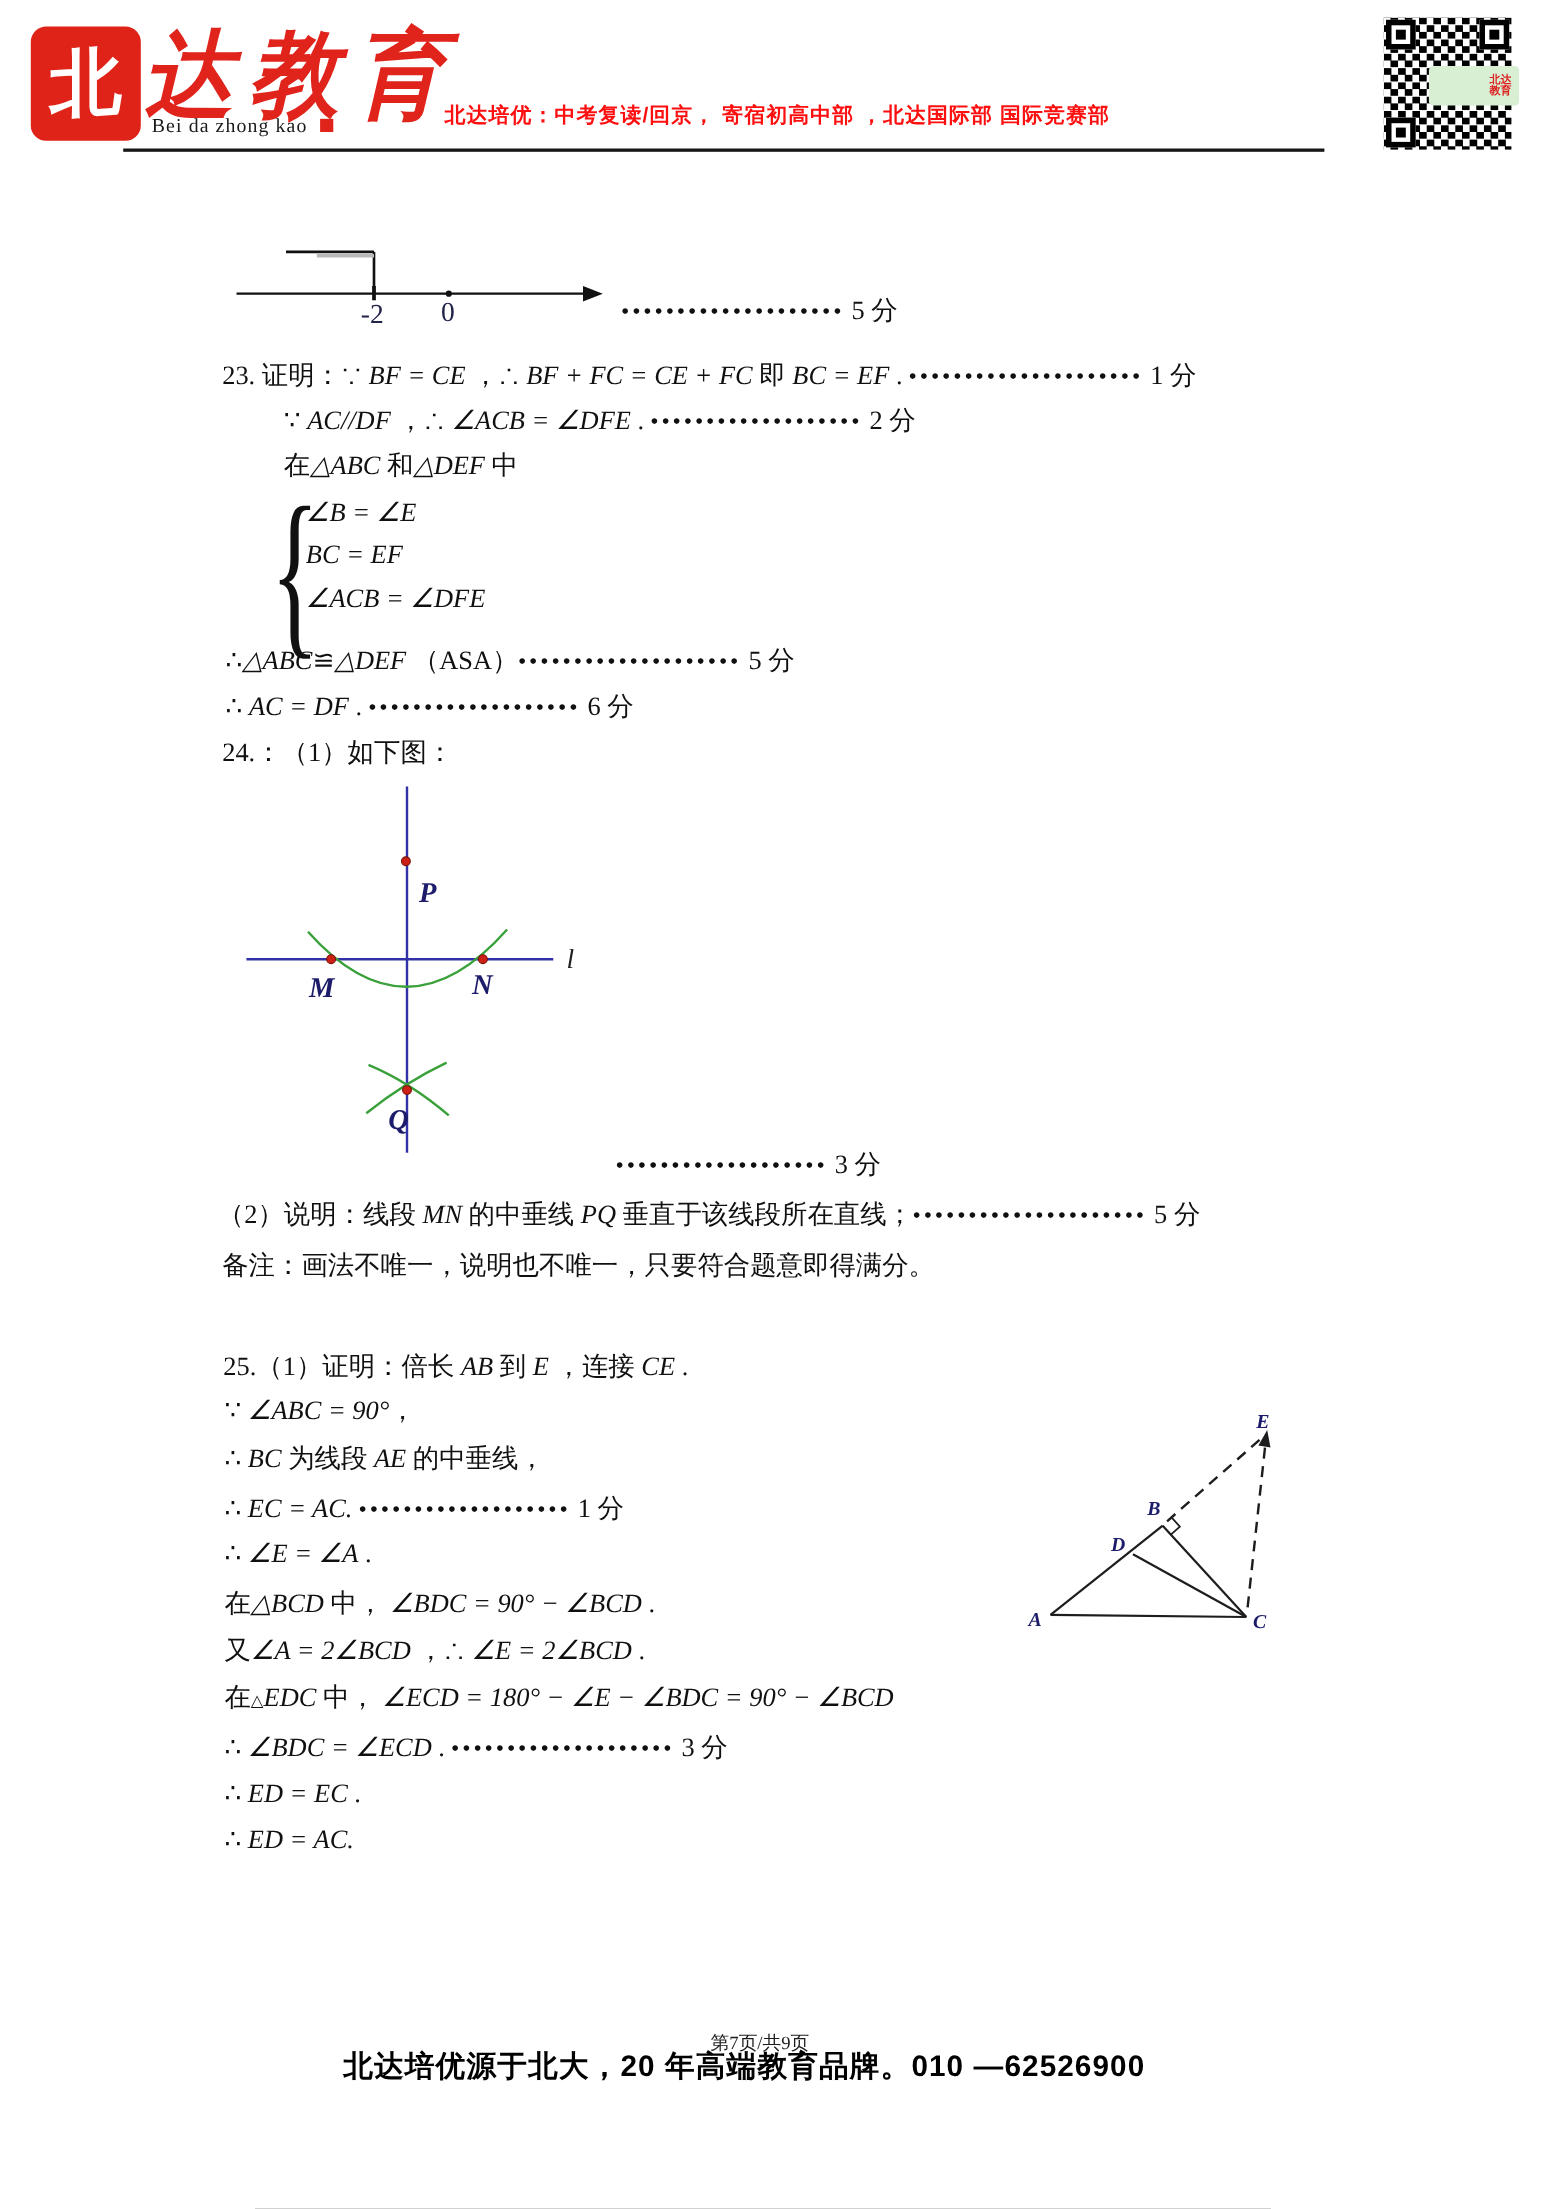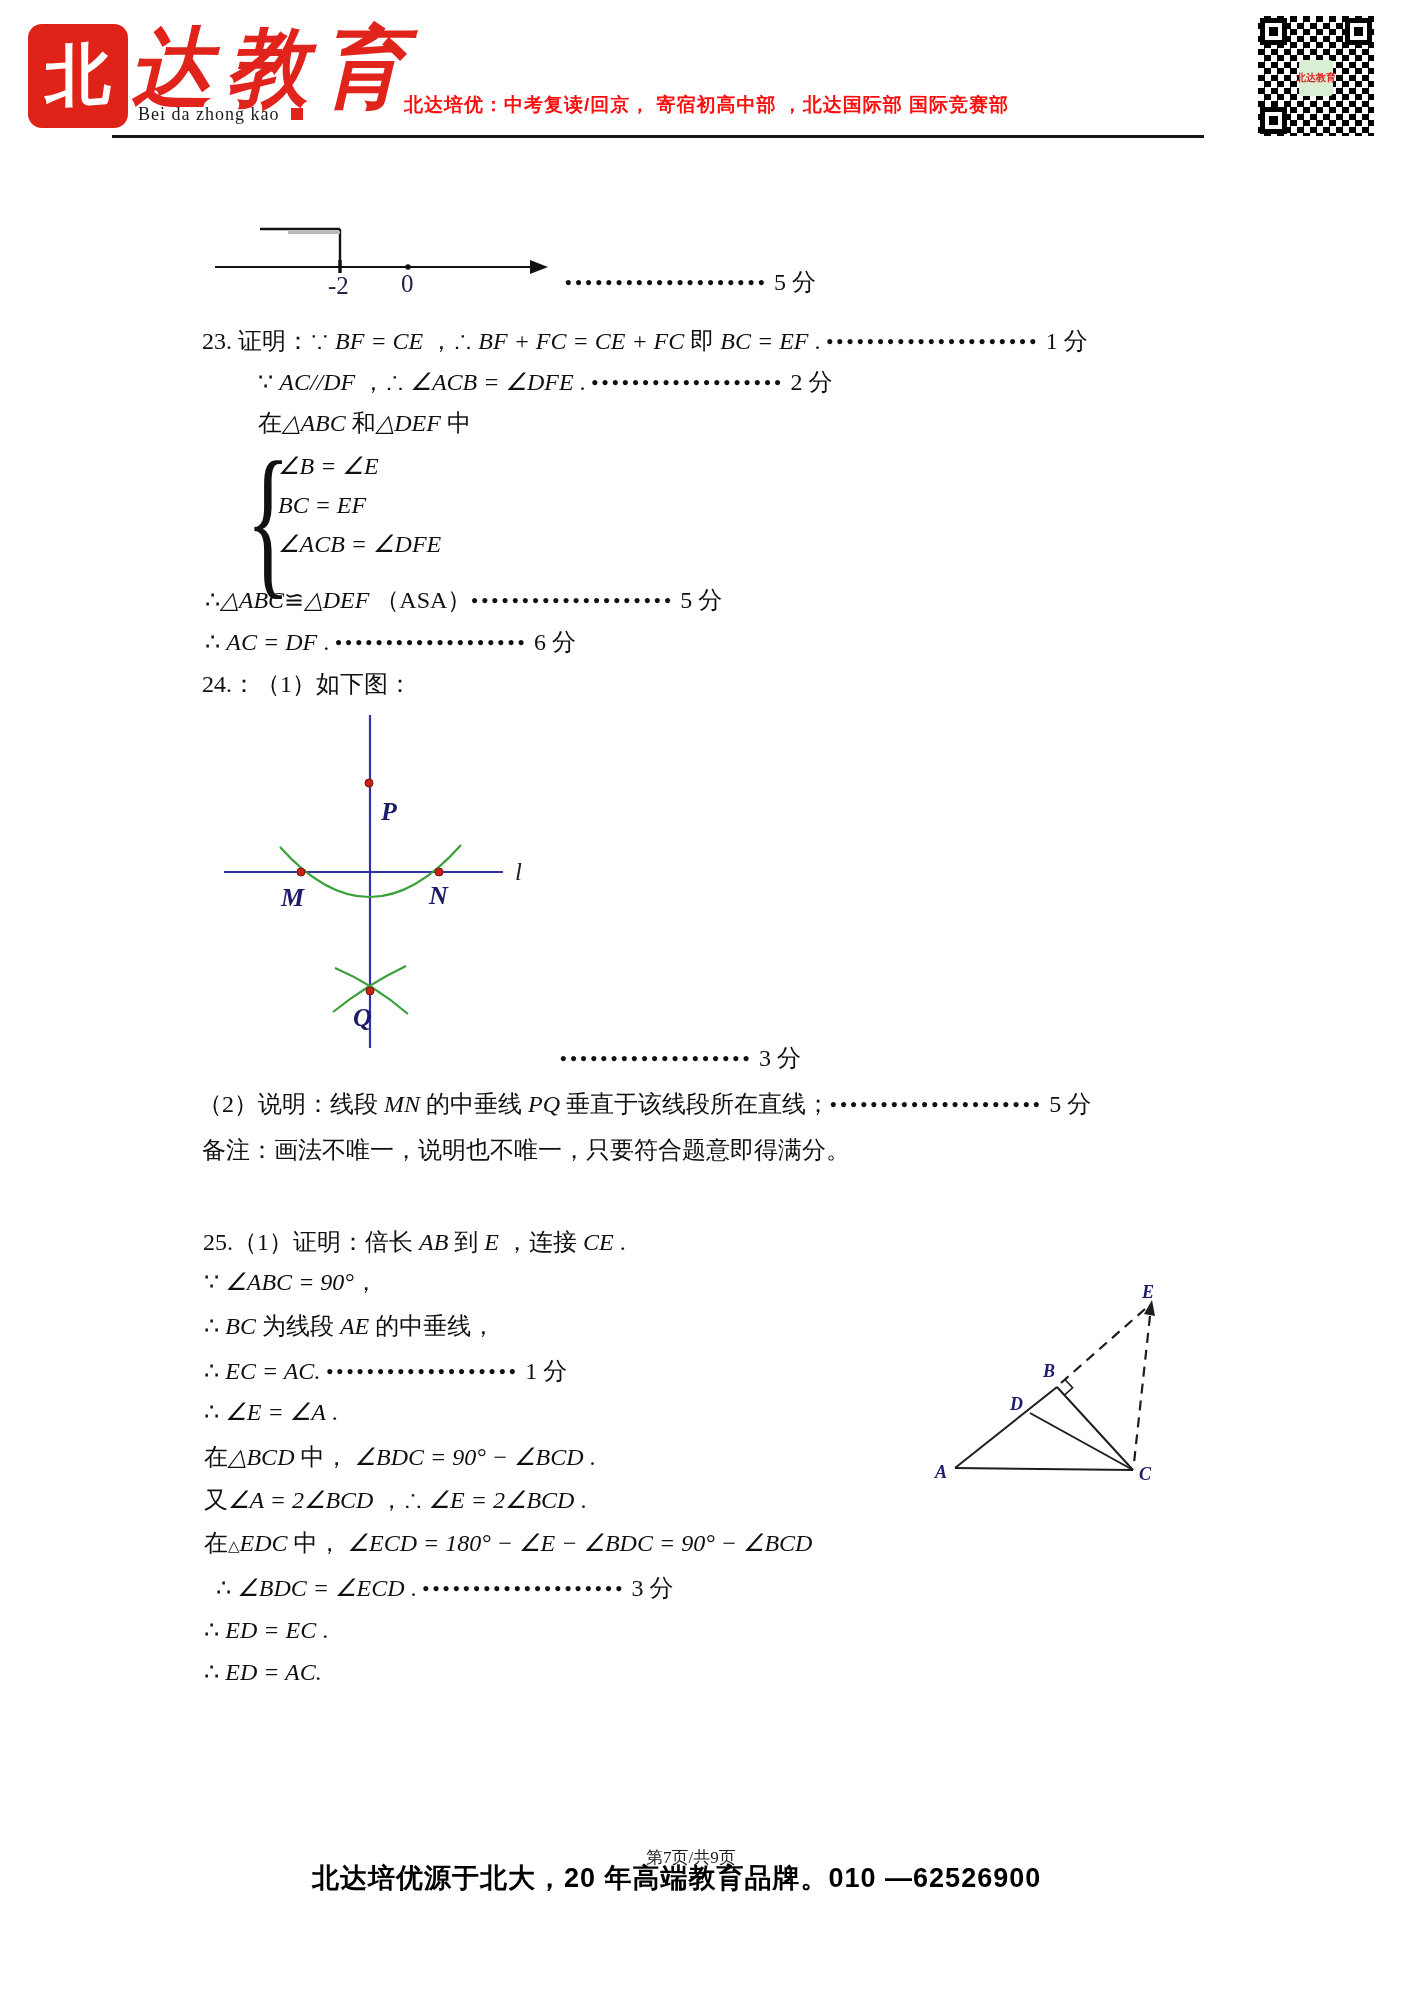--- a/index.html
+++ b/index.html
@@ -18,21 +18,21 @@
         font-family:"Liberation Sans",sans-serif;letter-spacing:1px;white-space:nowrap;}
   .hrule{position:absolute;left:112px;top:135px;width:1092px;height:3px;background:#161616;}
   
   .qr{position:absolute;left:1258px;top:16px;width:116px;height:120px;
       background:conic-gradient(#000 90deg,#fff 90deg 180deg,#000 180deg 270deg,#fff 270deg);
       background-size:13px 13px;}
   .qr .finder{position:absolute;width:27px;height:27px;border:5px solid #000;background:#fff;box-sizing:border-box;}
   .qr .finder i{position:absolute;left:4px;top:4px;width:9px;height:9px;background:#000;display:block;}
   .qr .f-tl{left:2px;top:2px}.qr .f-tr{right:2px;top:2px}.qr .f-bl{left:2px;bottom:2px}
   .qr .badge{position:absolute;left:41px;top:44px;width:34px;height:36px;background:#d8efd4;border-radius:4px;
-      display:flex;flex-direction:row;align-items:center;justify-content:center;line-height:1.05;}
+      display:flex;flex-direction:column;align-items:center;justify-content:center;line-height:1.05;padding-left:48px;}
   .qr .badge span{color:#d22;font-size:10px;font-weight:bold;white-space:nowrap;}
   
   .line{position:absolute;white-space:nowrap;font-size:24px;color:#101010;}
   .seg-c{font-family:"Liberation Serif",serif;}
   .seg-m{font-family:"Liberation Serif",serif;font-style:italic;}
   .seg-d{font-weight:bold;letter-spacing:3.5px;font-size:19px;vertical-align:1px;}
   .seg-t{font-size:15px;}
   .brace{position:absolute;left:246px;top:436px;font-size:168px;font-weight:400;color:#111;
          transform:scaleX(.55);transform-origin:left top;line-height:1;font-family:"Liberation Serif",serif;}
   
@@ -123,21 +123,21 @@
   <div class="line" style="left:202px;top:1134px"><span class="seg-c">备注：画法不唯一，说明也不唯一，只要符合题意即得满分。</span></div>
 
   <div class="line" style="left:203px;top:1226px"><span class="seg-c">25.（1）证明：倍长 </span><span class="seg-m">AB</span><span class="seg-c"> 到 </span><span class="seg-m">E</span><span class="seg-c"> ，连接 </span><span class="seg-m">CE</span><span class="seg-c"> .</span></div>
   <div class="line" style="left:204px;top:1266px"><span class="seg-c">∵ </span><span class="seg-m">∠ABC = 90°</span><span class="seg-c">，</span></div>
   <div class="line" style="left:204px;top:1310px"><span class="seg-c">∴ </span><span class="seg-m">BC</span><span class="seg-c"> 为线段 </span><span class="seg-m">AE</span><span class="seg-c"> 的中垂线，</span></div>
   <div class="line" style="left:204px;top:1355px"><span class="seg-c">∴ </span><span class="seg-m">EC = AC.</span><span class="seg-c">   </span><span class="seg-d">•••••••••••••••••••</span><span class="seg-c">  1 分</span></div>
   <div class="line" style="left:204px;top:1398px"><span class="seg-c">∴ </span><span class="seg-m">∠E = ∠A</span><span class="seg-c"> .</span></div>
   <div class="line" style="left:204px;top:1441px"><span class="seg-c">在</span><span class="seg-m">△BCD</span><span class="seg-c"> 中， </span><span class="seg-m">∠BDC = 90° − ∠BCD</span><span class="seg-c"> .</span></div>
   <div class="line" style="left:204px;top:1484px"><span class="seg-c">又</span><span class="seg-m">∠A = 2∠BCD</span><span class="seg-c"> ，∴ </span><span class="seg-m">∠E = 2∠BCD</span><span class="seg-c"> .</span></div>
   <div class="line" style="left:204px;top:1527px"><span class="seg-c">在</span><span class="seg-t">△</span><span class="seg-m">EDC</span><span class="seg-c"> 中， </span><span class="seg-m">∠ECD = 180° − ∠E − ∠BDC = 90° − ∠BCD</span></div>
-  <div class="line" style="left:216px;top:1572px"><span class="seg-c">∴ </span><span class="seg-m">∠BDC = ∠ECD</span><span class="seg-c"> . </span><span class="seg-d">••••••••••••••••••••</span><span class="seg-c"> 3 分</span></div>
+  <div class="line" style="left:204px;top:1572px"><span class="seg-c">∴ </span><span class="seg-m">∠BDC = ∠ECD</span><span class="seg-c"> . </span><span class="seg-d">••••••••••••••••••••</span><span class="seg-c"> 3 分</span></div>
   <div class="line" style="left:204px;top:1616px"><span class="seg-c">∴ </span><span class="seg-m">ED = EC</span><span class="seg-c"> .</span></div>
   <div class="line" style="left:204px;top:1658px"><span class="seg-c">∴ </span><span class="seg-m">ED = AC.</span></div>
 
   <svg class="fig" style="left:930px;top:1280px" width="250" height="215">
     <line x1="25" y1="188" x2="203" y2="190" stroke="#1d1d1d" stroke-width="2"></line>
     <line x1="25" y1="188" x2="127" y2="107" stroke="#1d1d1d" stroke-width="2"></line>
     <line x1="127" y1="107" x2="203" y2="190" stroke="#1d1d1d" stroke-width="2"></line>
     <line x1="100" y1="133" x2="203" y2="190" stroke="#1d1d1d" stroke-width="2"></line>
     <line x1="131" y1="103" x2="215" y2="29" stroke="#1d1d1d" stroke-width="2.2" stroke-dasharray="10 7"></line>
     <line x1="220" y1="36" x2="204" y2="183" stroke="#1d1d1d" stroke-width="2.2" stroke-dasharray="10 7"></line>

